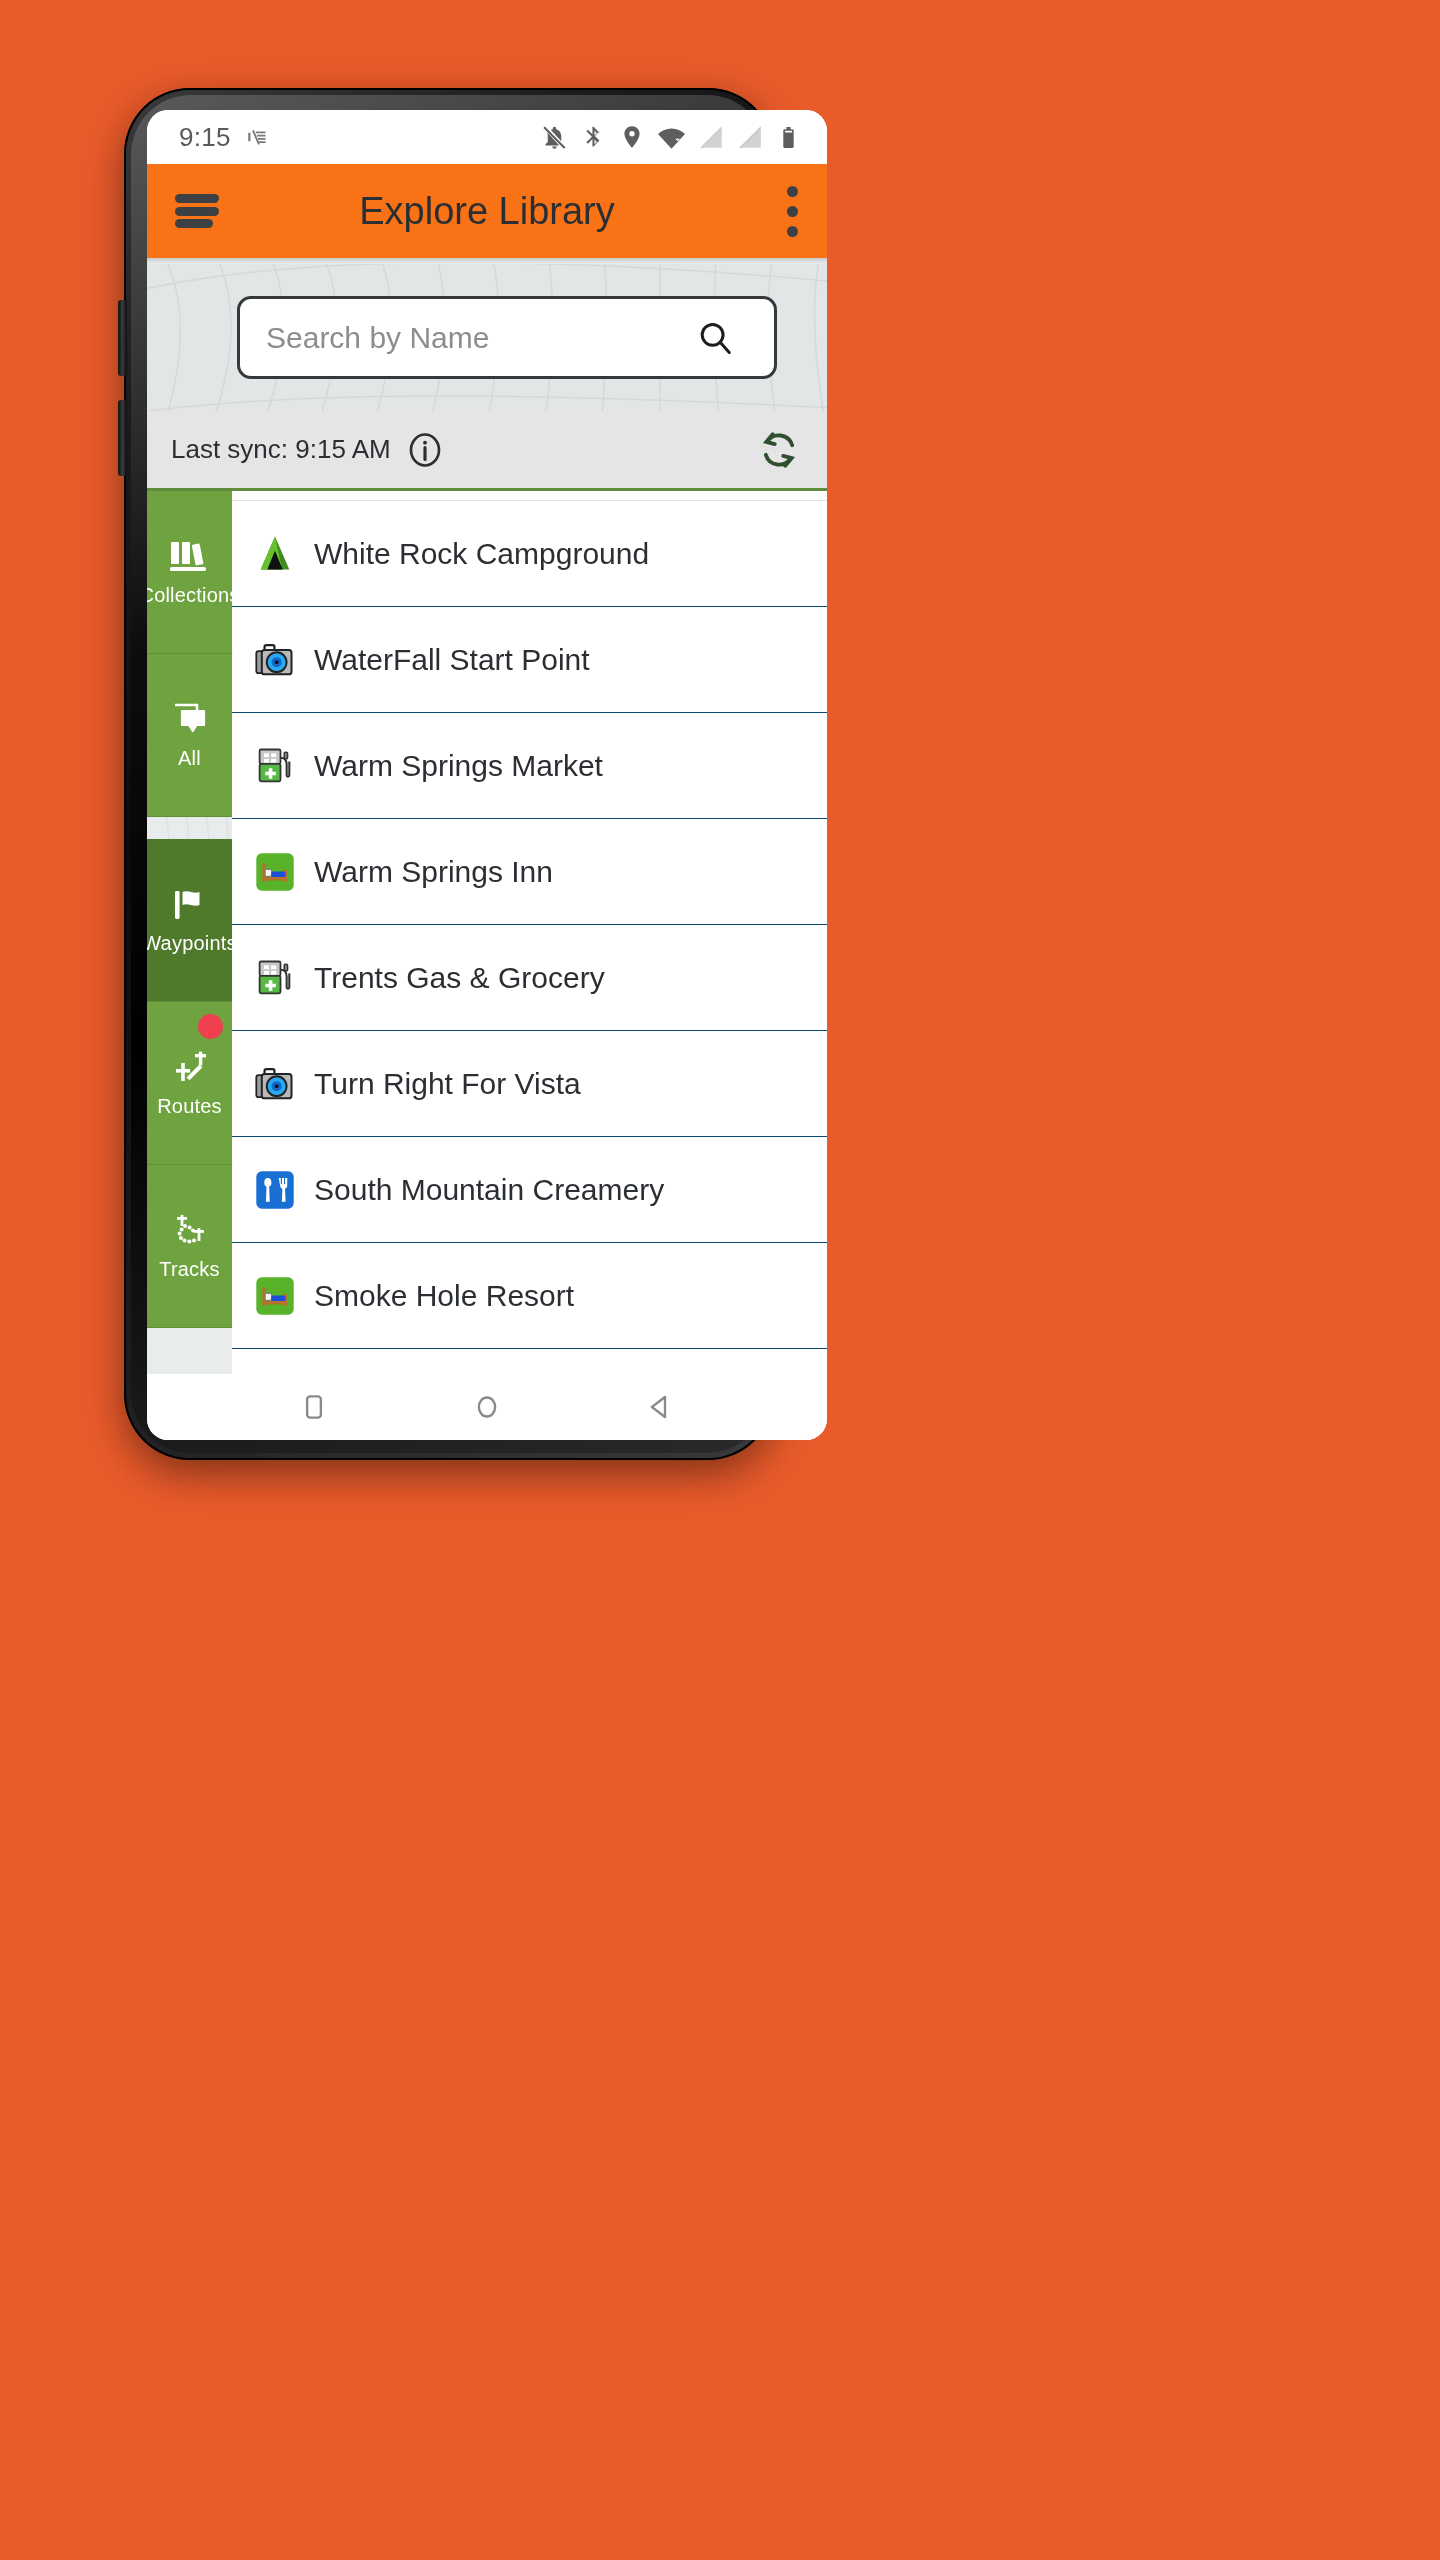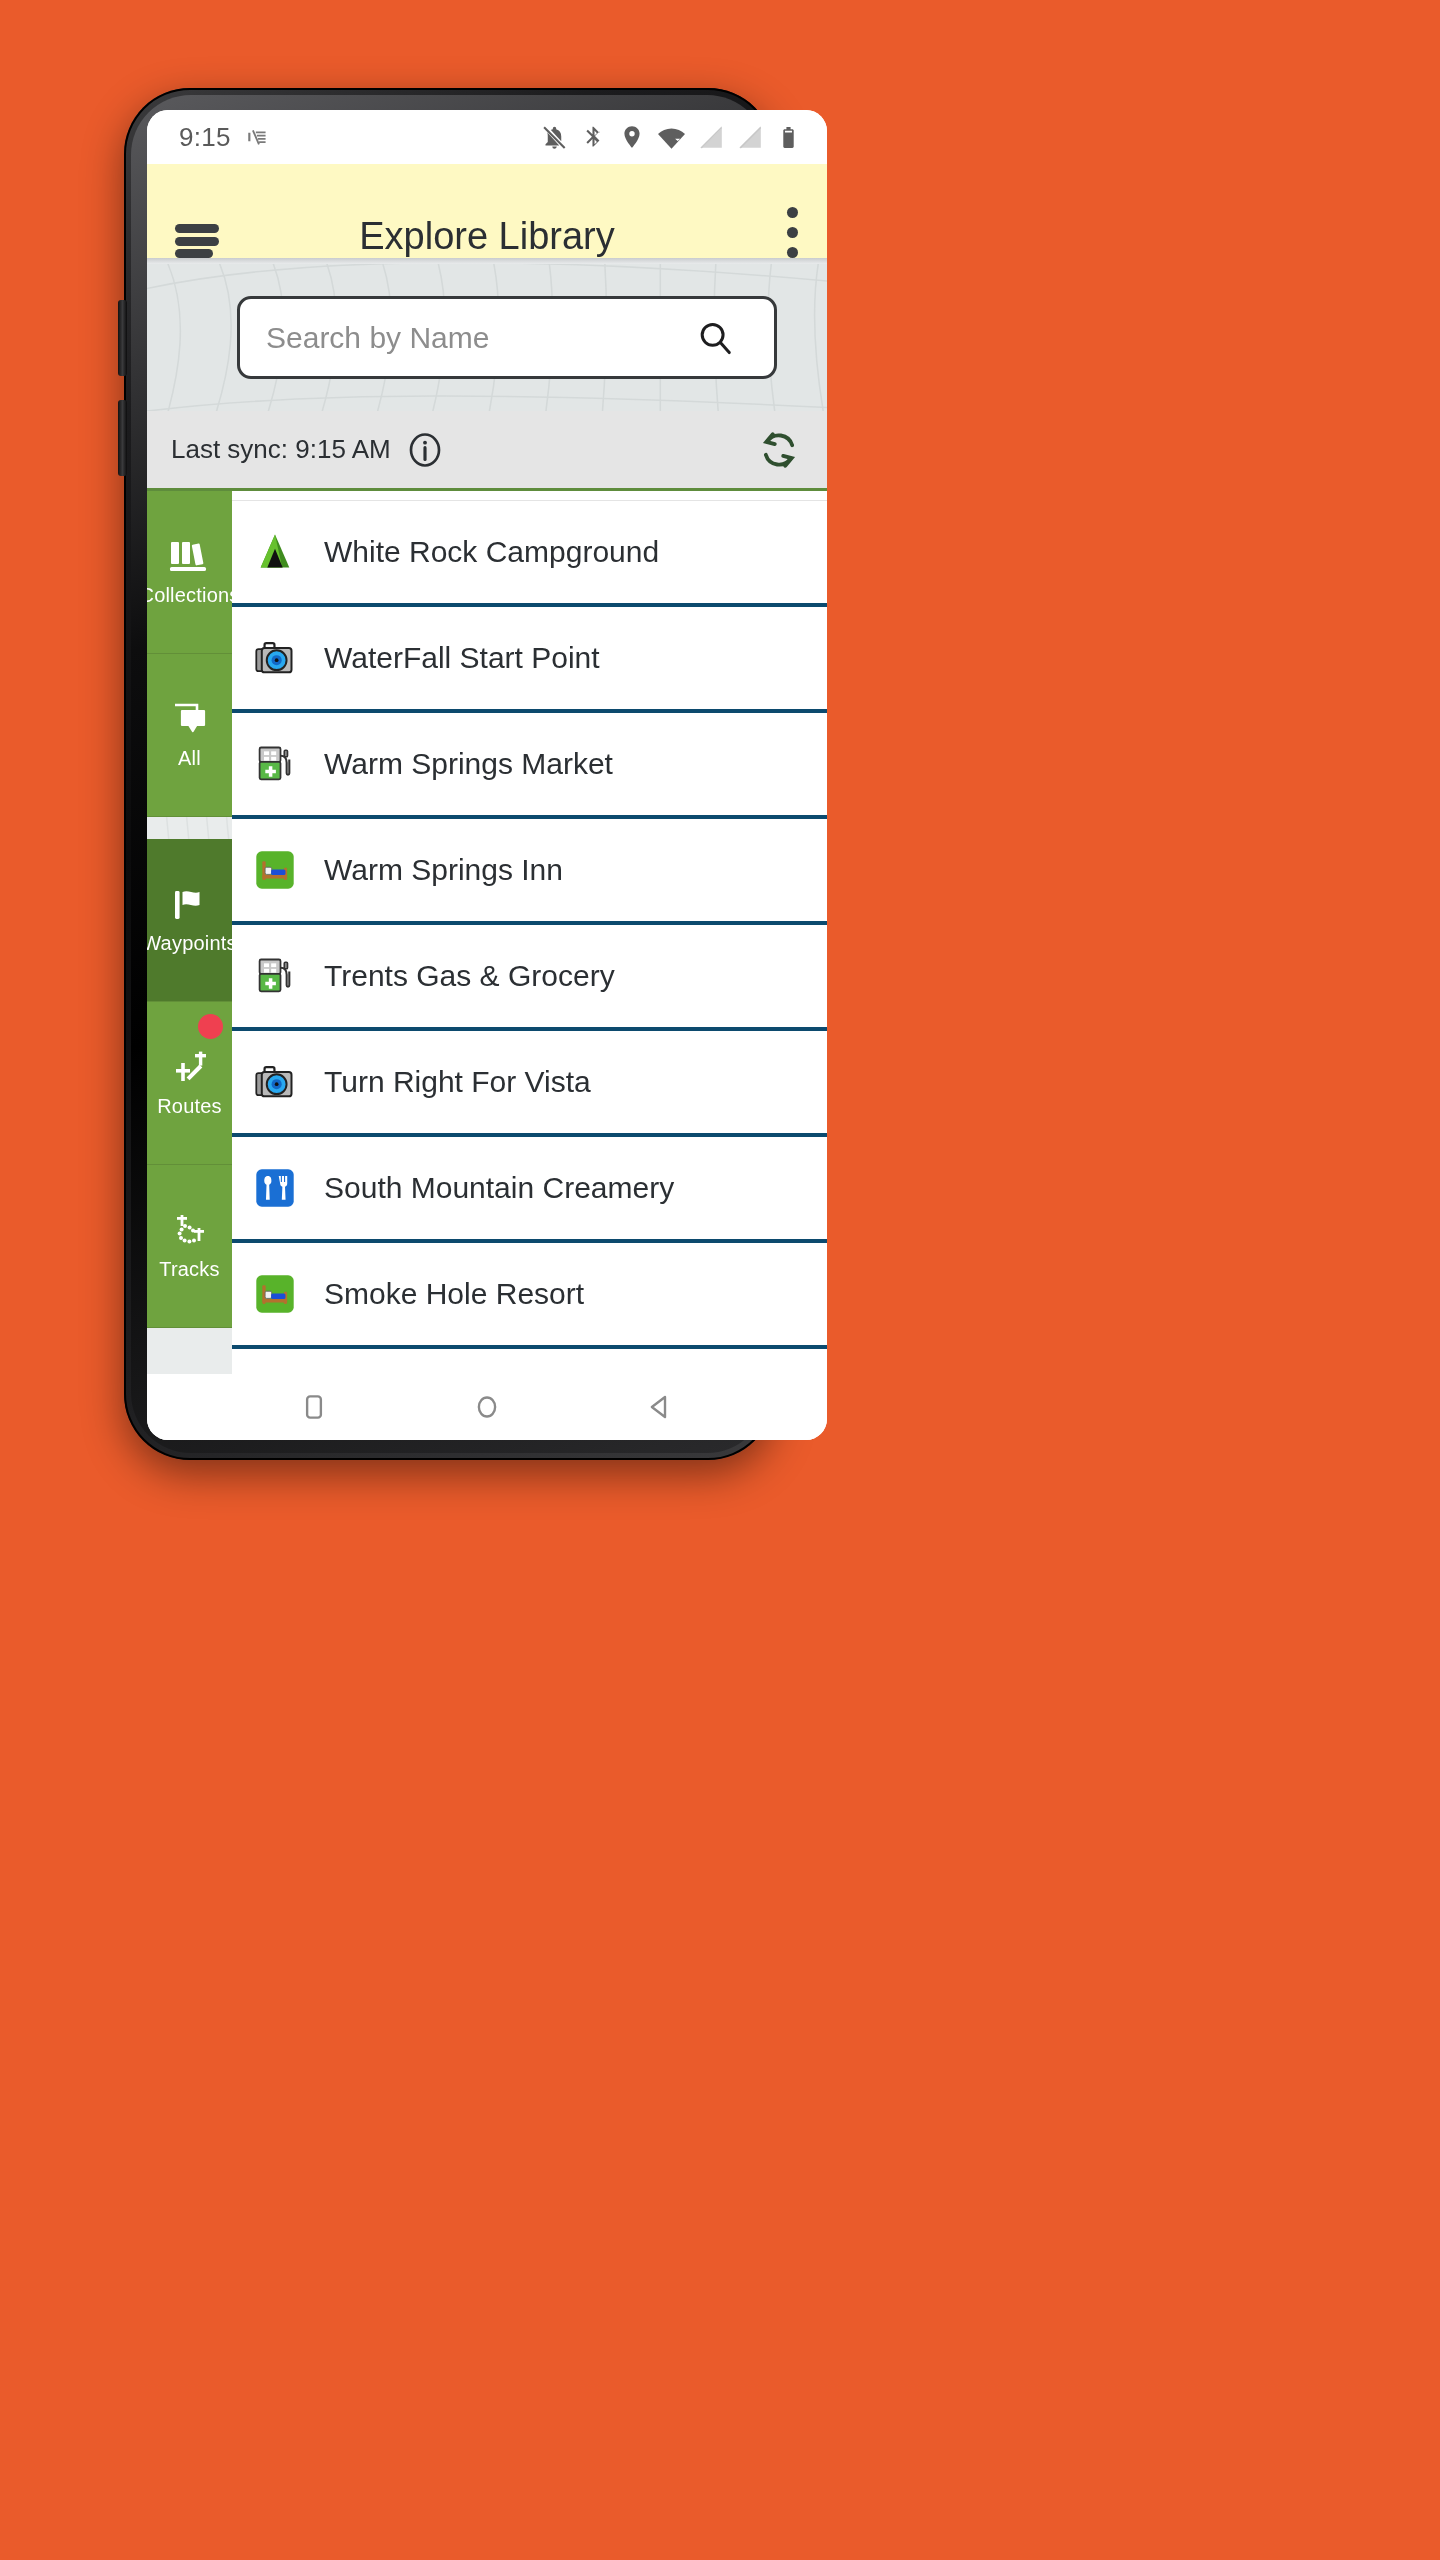--- a/index.html
+++ b/index.html
@@ -40,21 +40,21 @@
     height:54px; display:flex; align-items:center;
     padding:0 26px 0 32px; background:#fff;
   }
   .sb-time{ font-size:26px; color:#5a5a5a; letter-spacing:.3px; }
   .sb-vib{ margin-left:14px; width:26px; height:26px; }
   .sb-right{ margin-left:auto; display:flex; align-items:center; gap:13px; }
   .sb-right svg{ display:block; }
 
   
   .appbar{
-    height:94px; background:#fef9c3; display:flex; align-items:flex-end;
+    height:94px; background:#f97316; display:flex; align-items:center;
     padding:0 28px; position:relative;
   }
   .hamburger{ width:44px; height:34px; display:flex; flex-direction:column; justify-content:space-between; cursor:pointer; }
   .hamburger span{ display:block; height:9px; border-radius:5px; background:#3c4043; }
   .hamburger span:nth-child(1){ width:44px; }
   .hamburger span:nth-child(2){ width:44px; }
   .hamburger span:nth-child(3){ width:38px; }
   .appbar-title{
     position:absolute; left:0; right:0; text-align:center;
     font-size:38px; color:#2b2f33; font-weight:400; pointer-events:none;
@@ -105,23 +105,23 @@
   .tab-label{ font-size:20px; letter-spacing:.2px; }
   .tab-icon{ width:46px; height:42px; display:flex; align-items:center; justify-content:center; }
   .tab-badge{
     position:absolute; top:12px; right:9px;
     width:25px; height:25px; border-radius:50%; background:#ef4050;
   }
 
   
   .list-wrap{ flex:1; background:#fff; position:relative; overflow:hidden; }
   .row{
-    display:flex; align-items:center; gap:26px;
+    display:flex; align-items:center; gap:16px;
     padding:0 22px 0 20px; min-height:106px;
-    border-bottom:4px solid #0c4a6e;
+    border-bottom:1px solid #0c4a6e;
     cursor:pointer;
   }
   .row.two-line{ min-height:123px; }
   .row-icon{ width:46px; height:46px; flex:none; display:flex; align-items:center; justify-content:center; }
   .row-label{ font-size:30px; color:#2b2f33; line-height:1.18; }
   .row-partial{ height:10px; overflow:hidden; border-bottom:1px solid #e4e4e4; }
 
   
   .navbar{
     height:66px; background:#fff; display:flex; align-items:center;

